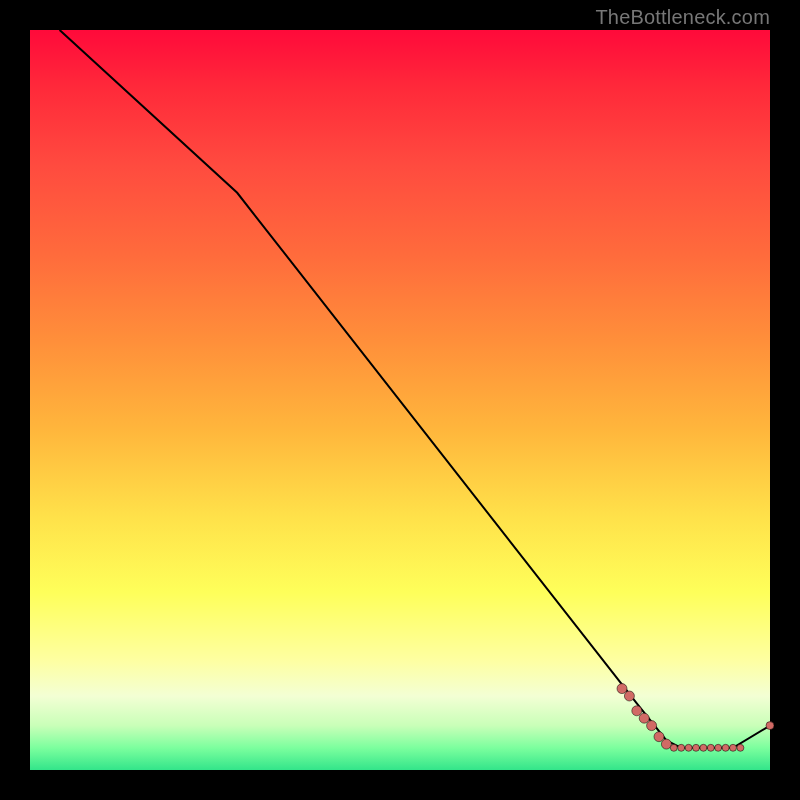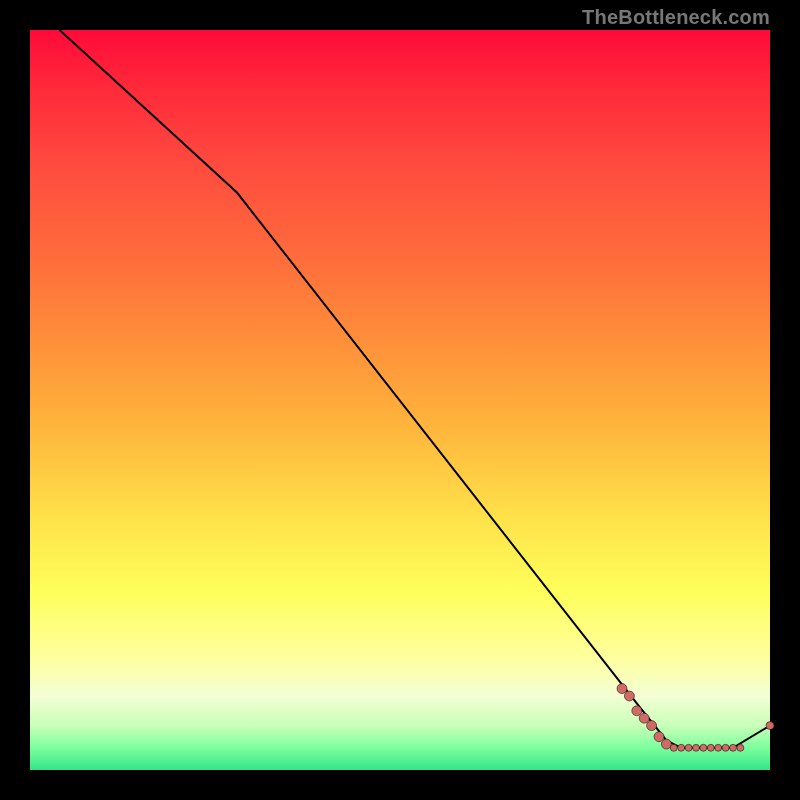--- a/index.html
+++ b/index.html
@@ -38,21 +38,21 @@
       #7cff9e 97%,
       #33e58a 100%
     );
   }
   .watermark {
     position: absolute;
     top: 6px;
     right: 30px;
     color: #777;
     font-size: 20px;
-    font-weight: 700;
+    font-weight: 400;
     letter-spacing: 0.2px;
   }
   svg.overlay {
     position: absolute;
     left: 0;
     top: 0;
     width: 740px;
     height: 740px;
     overflow: visible;
   }

